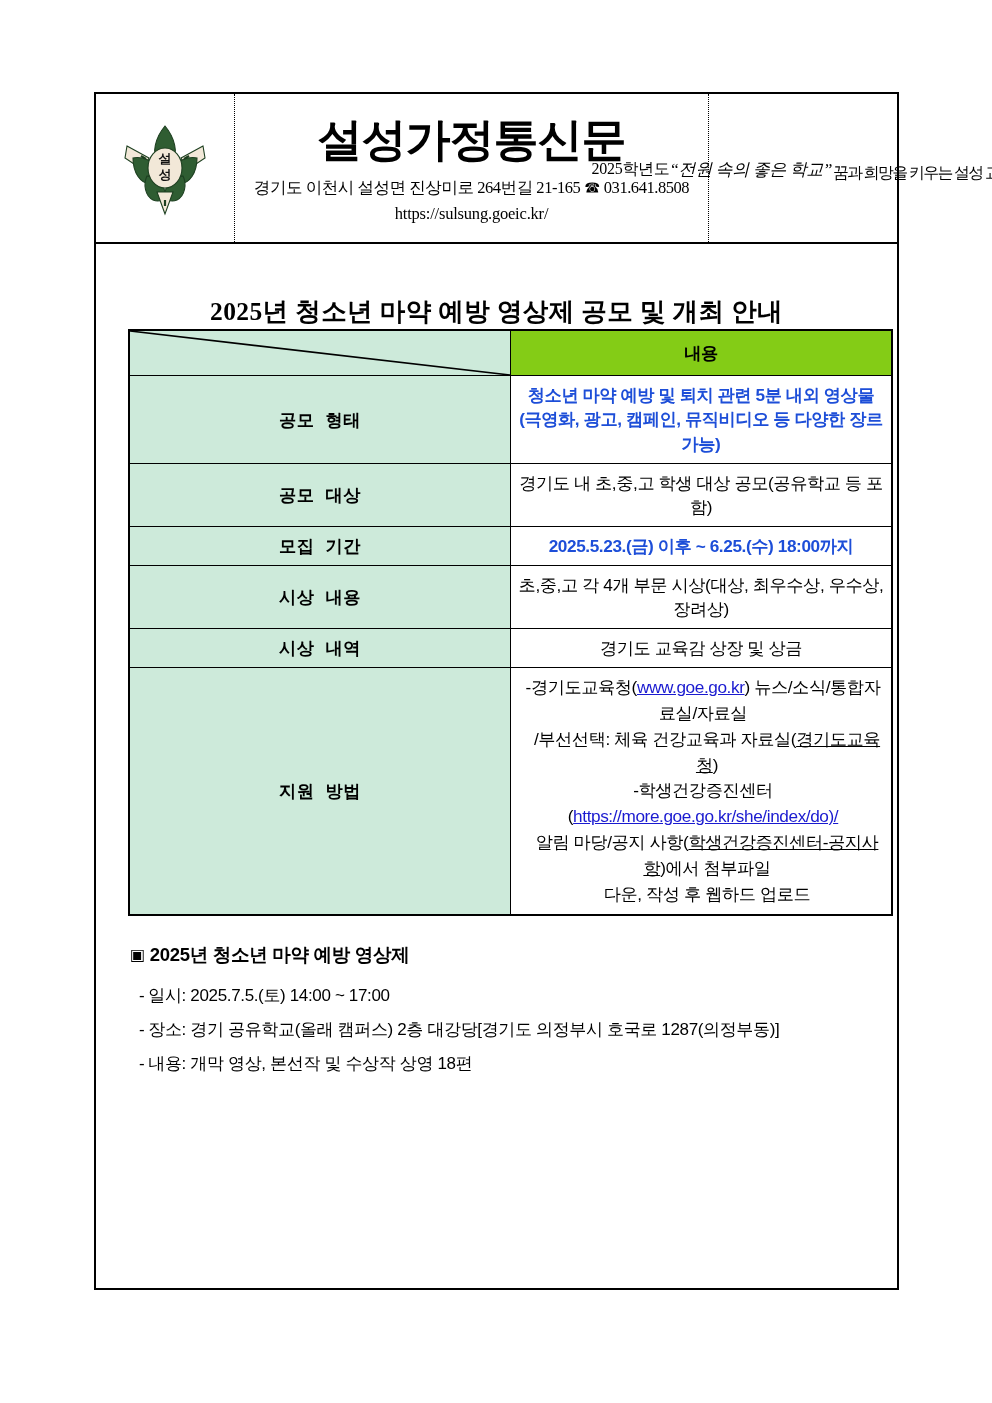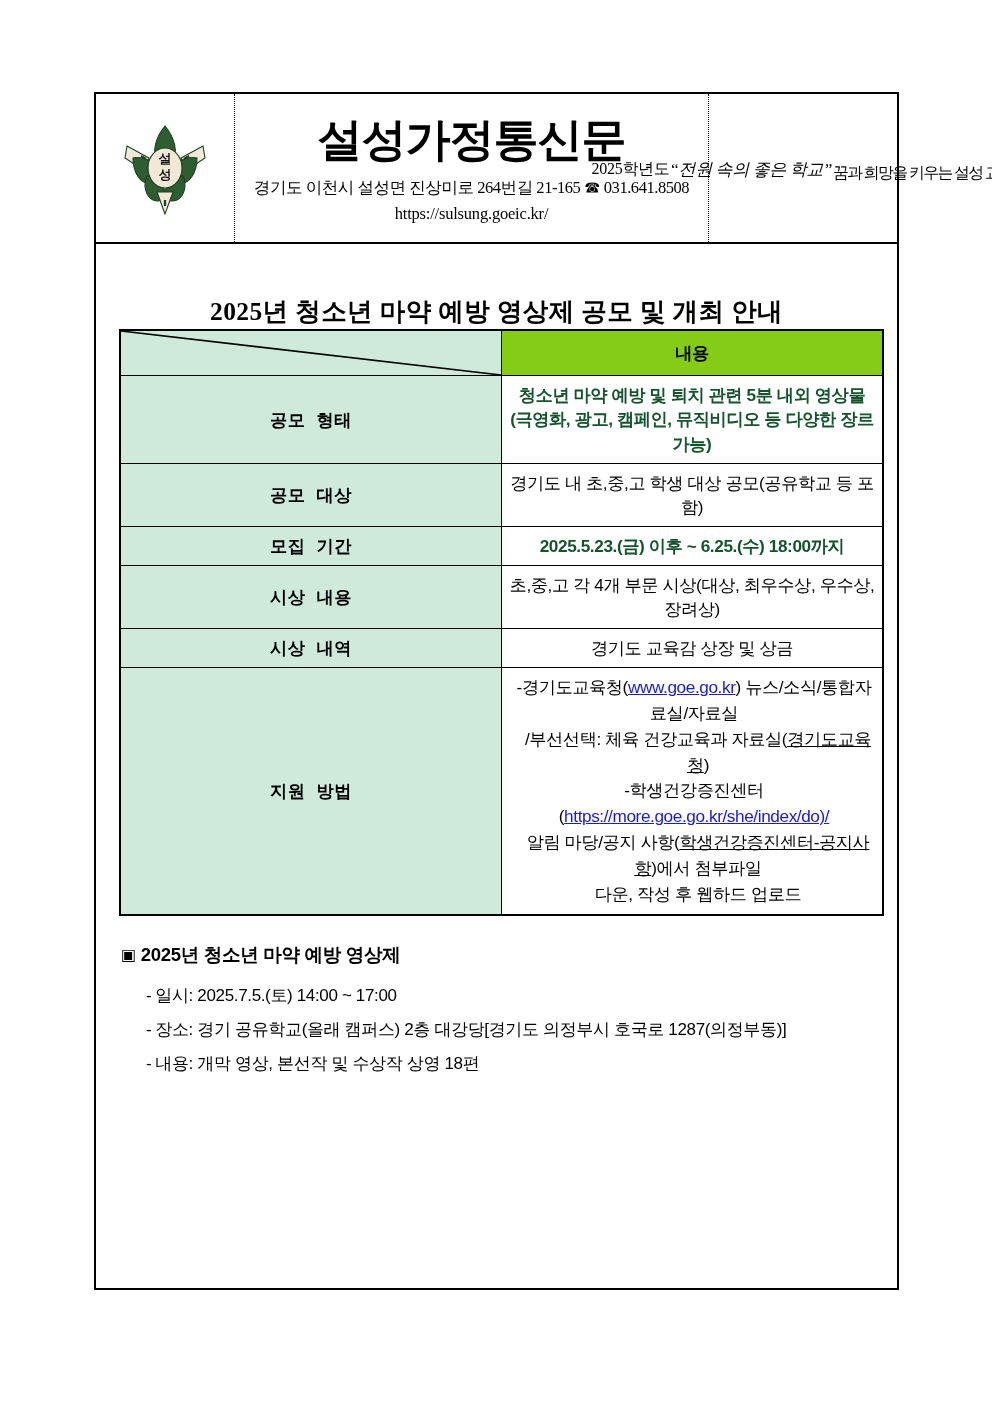--- a/index.html
+++ b/index.html
@@ -106,21 +106,21 @@
     transform: scaleX(0.99);
   }
 
   
   #doc-body {
     position: absolute;
     left: 0;
     top: 150px;
     right: 0;
     bottom: 0;
-    padding: 0 22px;
+    padding: 0 31px;
     box-sizing: border-box;
     font-family: "Liberation Sans", "DejaVu Sans", sans-serif;
   }
 
   #doc-title {
     text-align: center;
     font-size: 25.5px;
     font-weight: bold;
     letter-spacing: 0.4px;
     margin-top: 50px;
@@ -185,37 +185,37 @@
   #info-table td.corner svg {
     position: absolute;
     left: 0; top: 0;
     width: 100%; height: 100%;
     display: block;
   }
   #info-table td.hdr {
     background: #84cc16;
     font-weight: bold;
   }
-  .blue { color: #14532d; font-weight: bold; }
+  .blue { color: #1d4ed8; font-weight: bold; }
   .tl { text-align: left; padding-left: 10px !important; }
   .lh2 { line-height: 1.42; }
   .lh-apply { line-height: 1.50; font-size: 16.6px; letter-spacing: -0.55px; }
   .ulink { text-decoration: underline; }
   .blink { color: #1a1ad0; text-decoration: underline; }
   .indent1 { display: block; padding-left: 8px; }
 
   
   #event-list {
     margin-top: 10px;
     padding-left: 12px;
     font-size: 17px;
     letter-spacing: -0.35px;
     line-height: 2.0;
   }
-  #event-list .row { display: block; white-space: nowrap; margin-left: 16px; }
+  #event-list .row { display: block; white-space: nowrap; }
   #event-list .dash { margin-right: 4px; }
 
   
   .logo-svg { width: 92px; height: 100px; display: block; }
 </style>
 </head>
 <body>
 
 <div id="page-frame">
 

